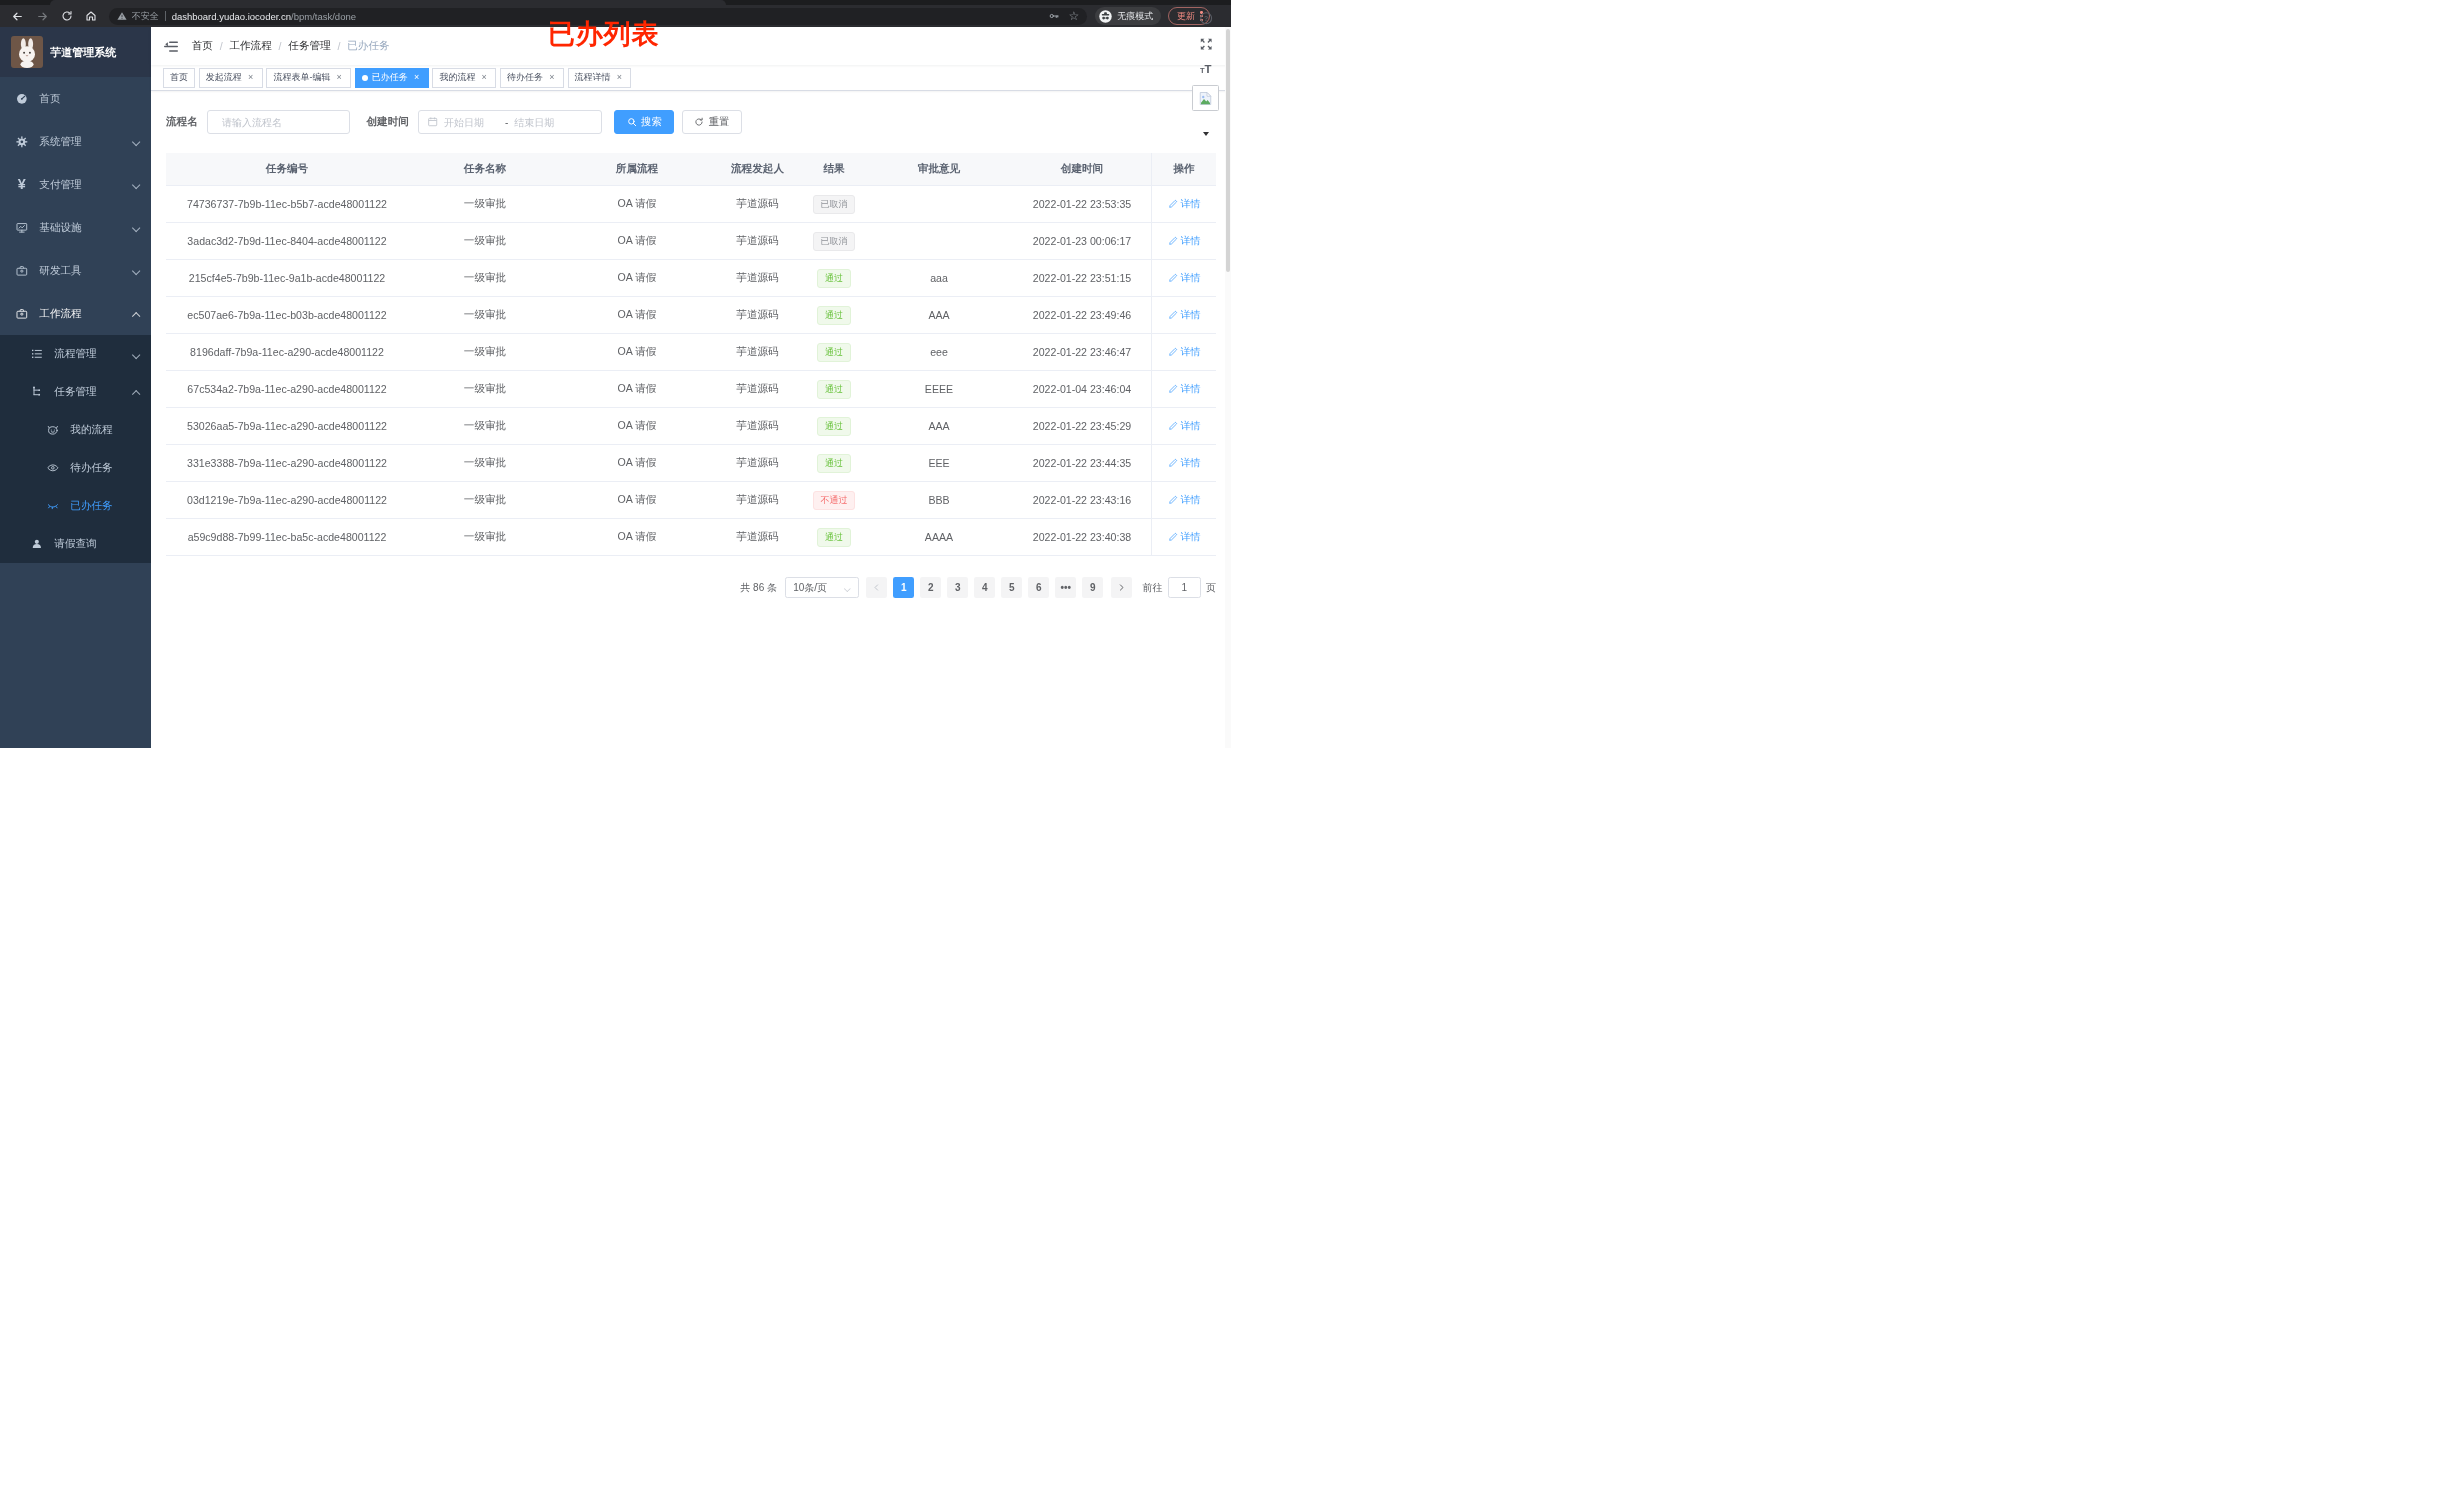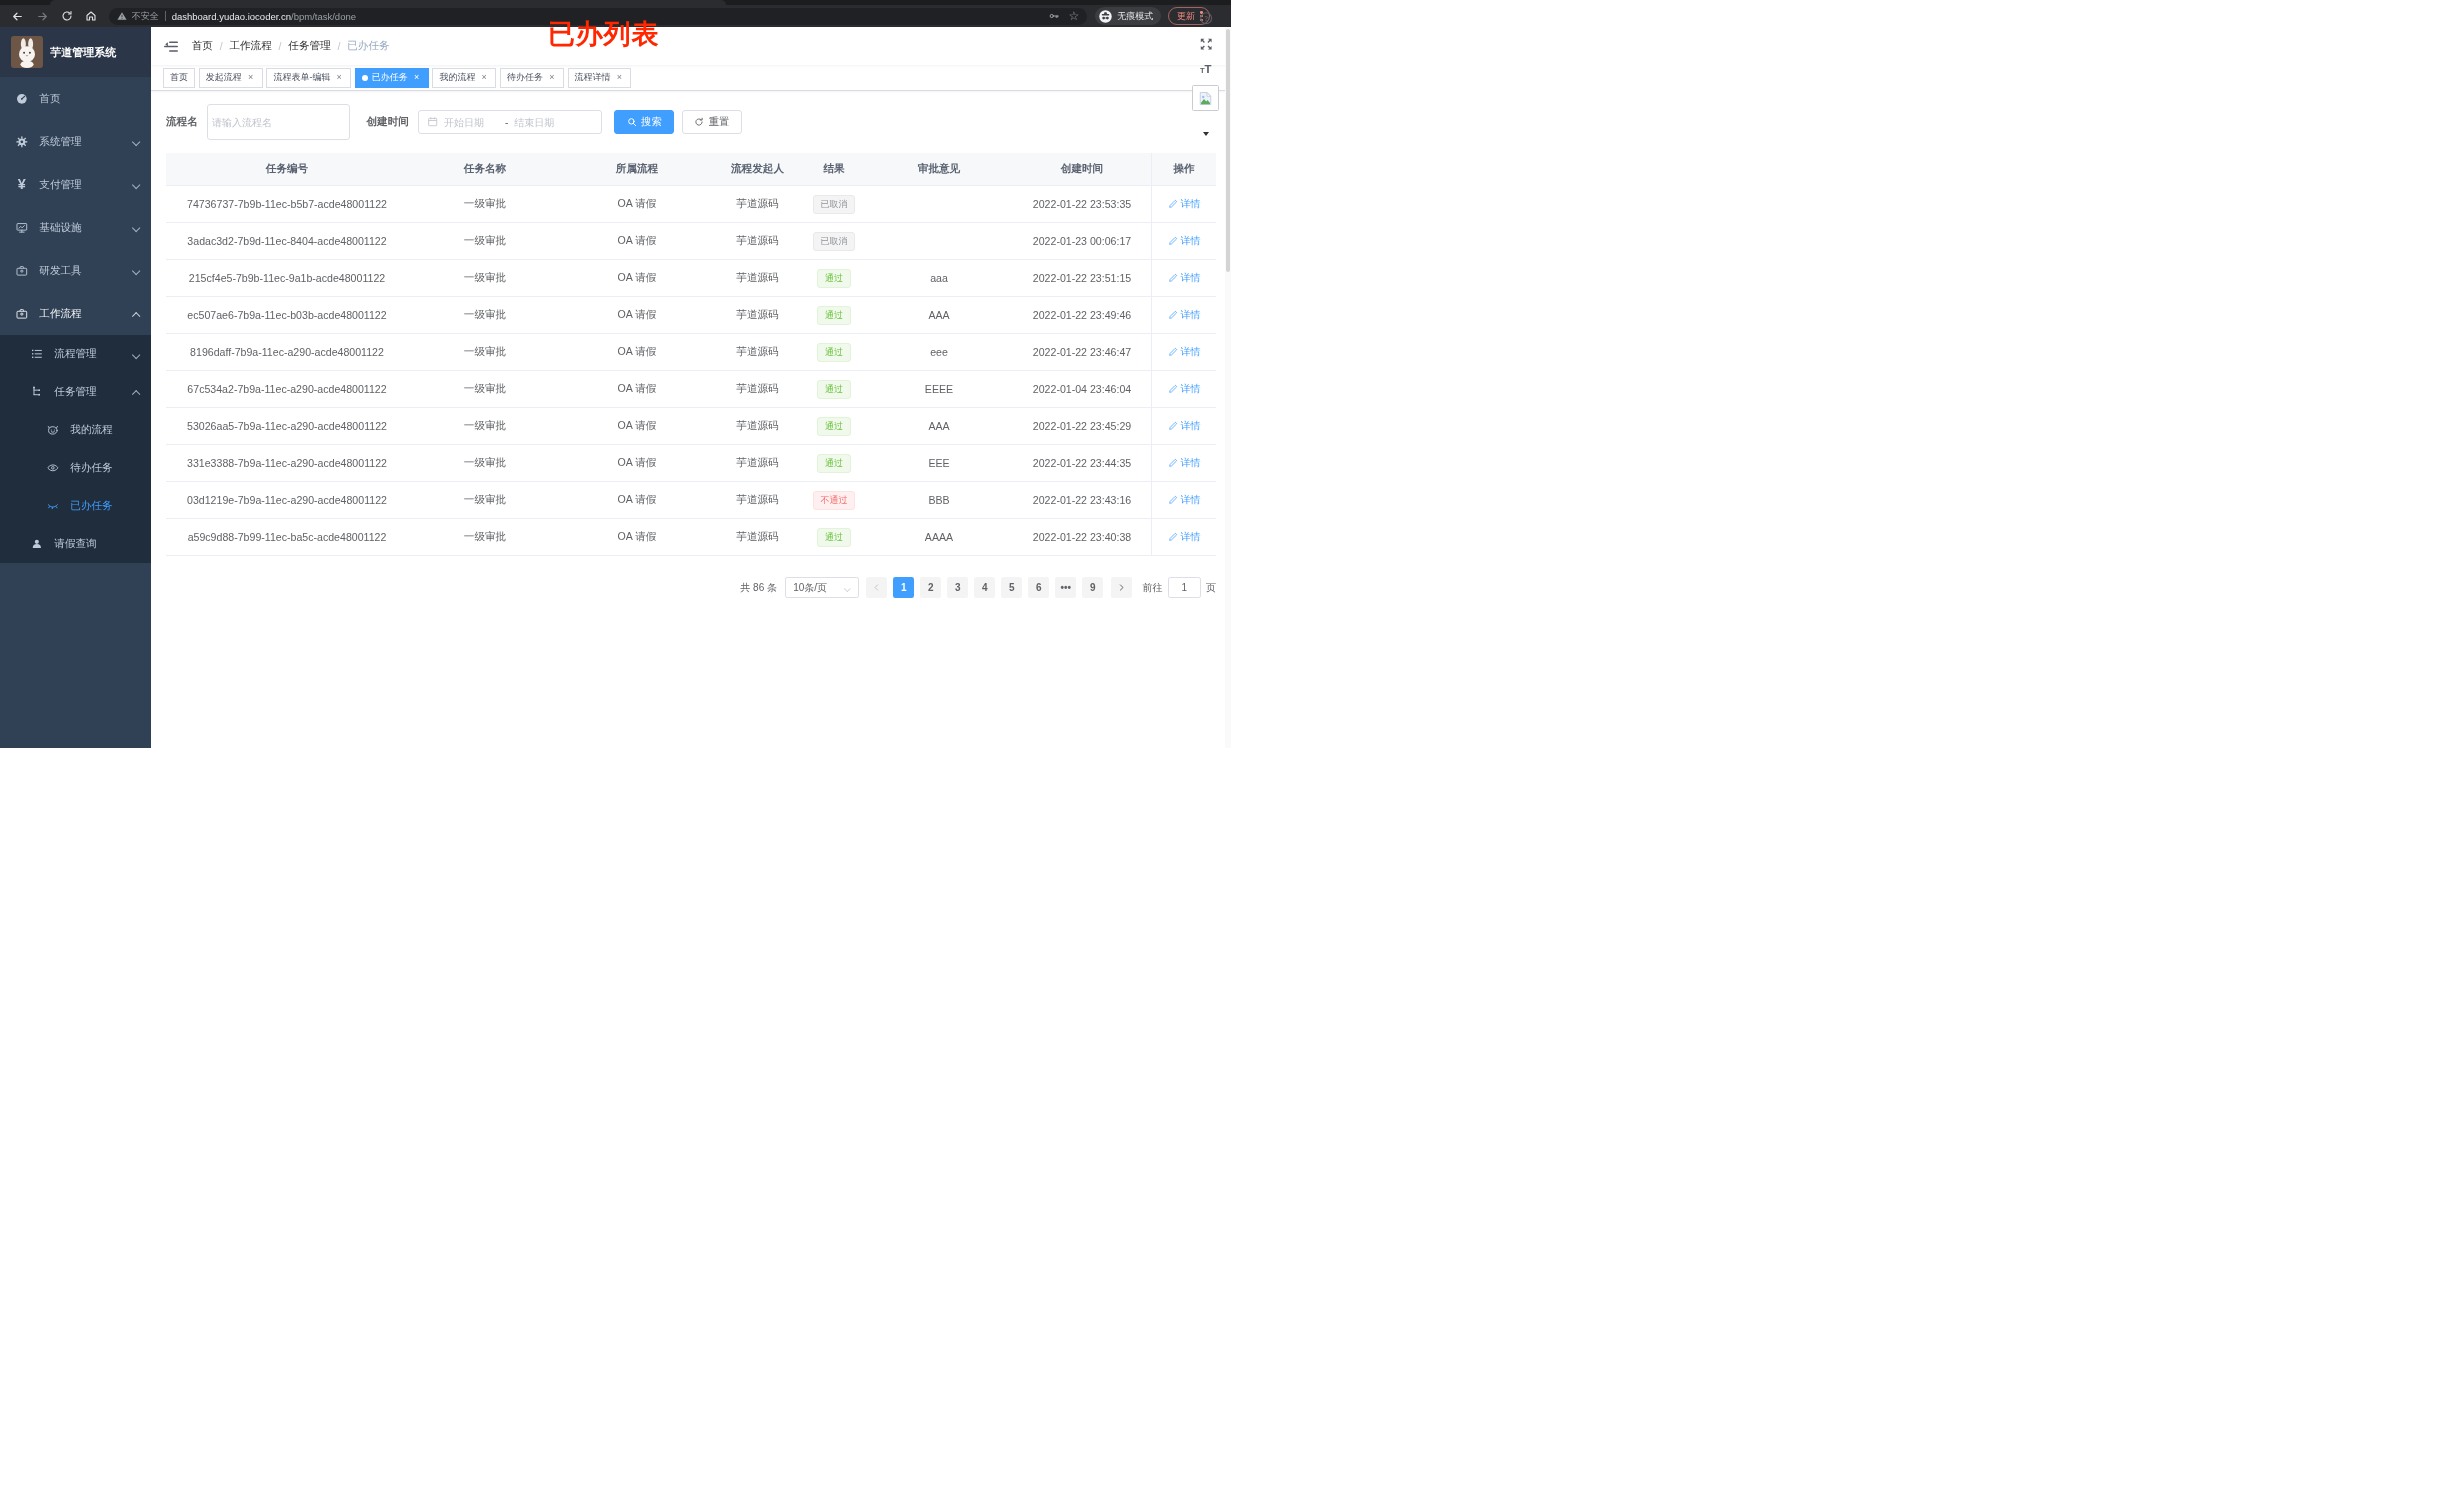--- a/index.html
+++ b/index.html
@@ -60,21 +60,21 @@
   .tagv .dot { width:6px; height:6px; border-radius:50%; background:#fff; display:none; }
   .tagv .x { font-size:9px; color:#7d838c; line-height:1; border-radius:50%; width:10px; height:10px; display:flex; align-items:center; justify-content:center; }
   .tagv.active { background:#409eff; border-color:#409eff; color:#fff; }
   .tagv.active .dot { display:inline-block; }
   .tagv.active .x { color:#fff; }
 
   .content { flex:1; padding:19px 15px 0 15px; background:#fff; overflow:hidden; }
   .filter-row { display:flex; align-items:center; gap:7.6px; height:24px; margin-bottom:19px; }
   .f-label { font-size:10.6px; color:#606266; font-weight:700; margin-right:1.5px; }
   .f-label.ml { margin-left:9px; }
-  .txt-input { width:143px; height:36px; border:0.8px solid #dcdfe6; border-radius:3px; padding:0 4px; font-size:10px; color:#606266; font-family:inherit; }
+  .txt-input { width:143px; height:24px; border:0.8px solid #dcdfe6; border-radius:3px; padding:0 14px; font-size:10px; color:#606266; font-family:inherit; }
   .txt-input::placeholder { color:#c0c4cc; }
   .range-box { width:184px; height:24px; border:0.8px solid #dcdfe6; border-radius:3px; display:flex; align-items:center; padding:0 7.6px; gap:6px; color:#c0c4cc; font-size:10px; }
   .range-box input { border:none; outline:none; width:55px; font-size:10px; color:#606266; font-family:inherit; background:transparent; }
   .range-box input::placeholder { color:#c0c4cc; }
   .btn { height:24px; border-radius:3px; font-size:10.3px; display:inline-flex; align-items:center; justify-content:center; gap:4.6px; padding:0 11.4px; cursor:pointer; border:0.8px solid #dcdfe6; background:#fff; color:#606266; }
   .btn.primary { background:#409eff; border-color:#409eff; color:#fff; margin-left:4.6px; }
 
   
   .tbl { width:1050px; font-size:10.6px; color:#606266; }
   .t-row { display:grid; grid-template-columns:242px 154px 150px 91px 62px 148px 138px 65px; align-items:center; border-bottom:0.8px solid #ebeef5; background:#fff; }

